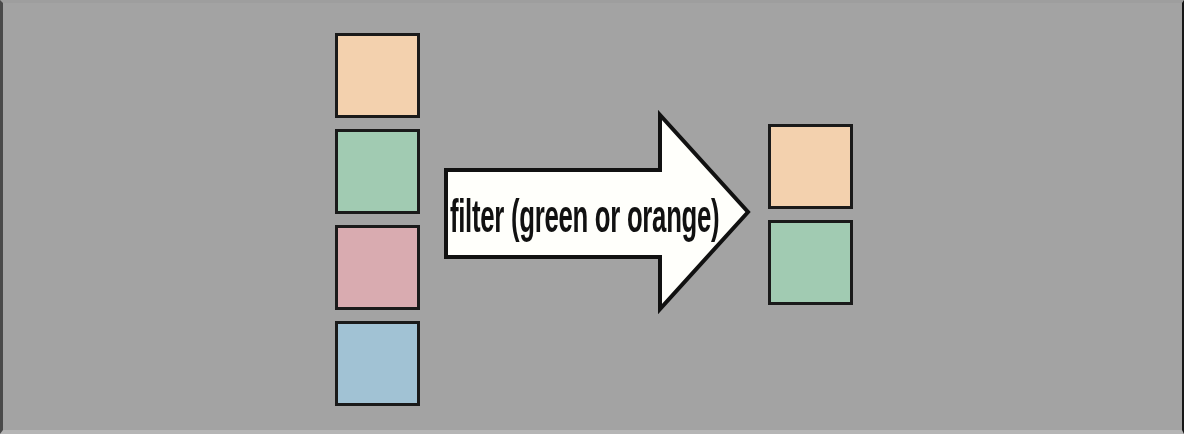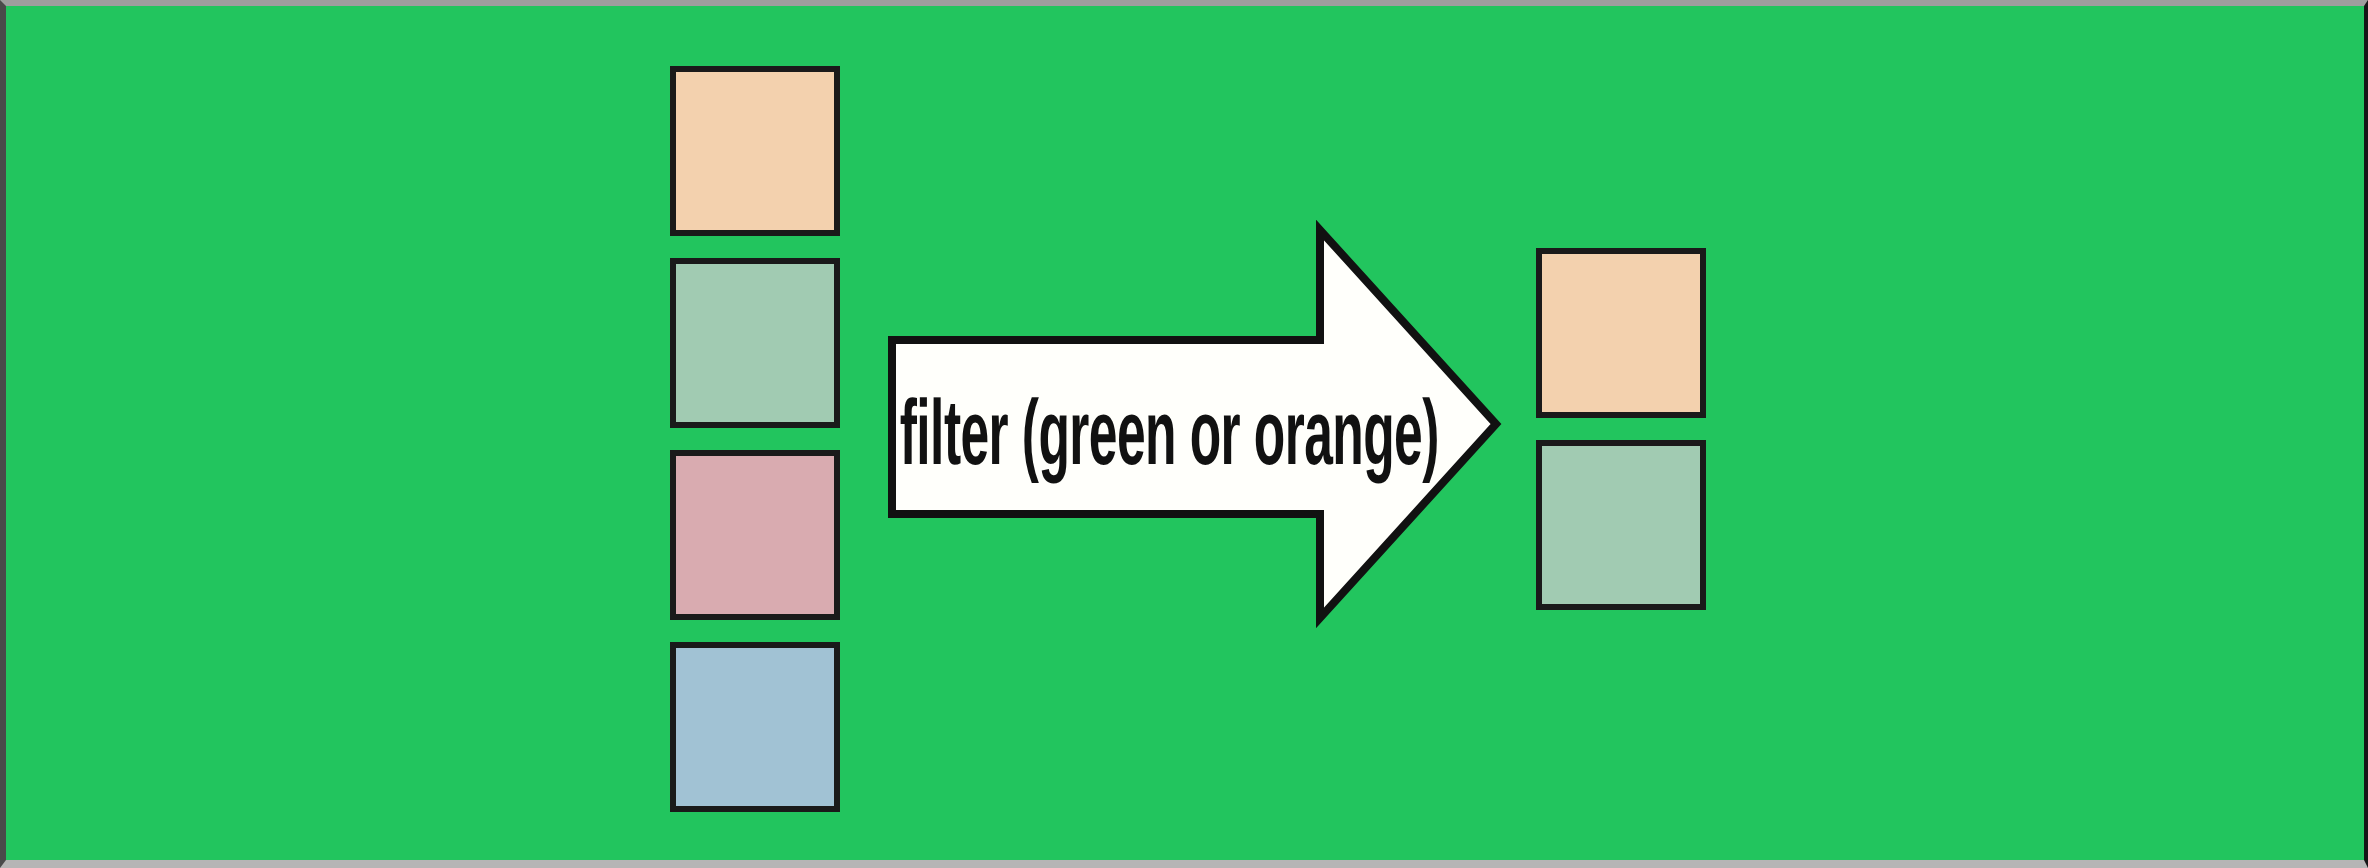--- a/index.html
+++ b/index.html
@@ -6,21 +6,21 @@
     margin: 0;
     padding: 0;
     background: #ffffff;
     font-family: "Liberation Sans", sans-serif;
   }
   .frame {
     position: relative;
     width: 1184px;
     height: 434px;
     box-sizing: border-box;
-    background: #22c55e;
+    background: #a3a3a3;
     border-top: 3px solid #9e9e9e;
     border-left: 3px solid #4a4a4a;
     border-right: 2px solid #161616;
     border-bottom: 4px solid #b5b5b5;
     overflow: hidden;
   }
   .square-column {
     position: absolute;
     display: flex;
     flex-direction: column;

